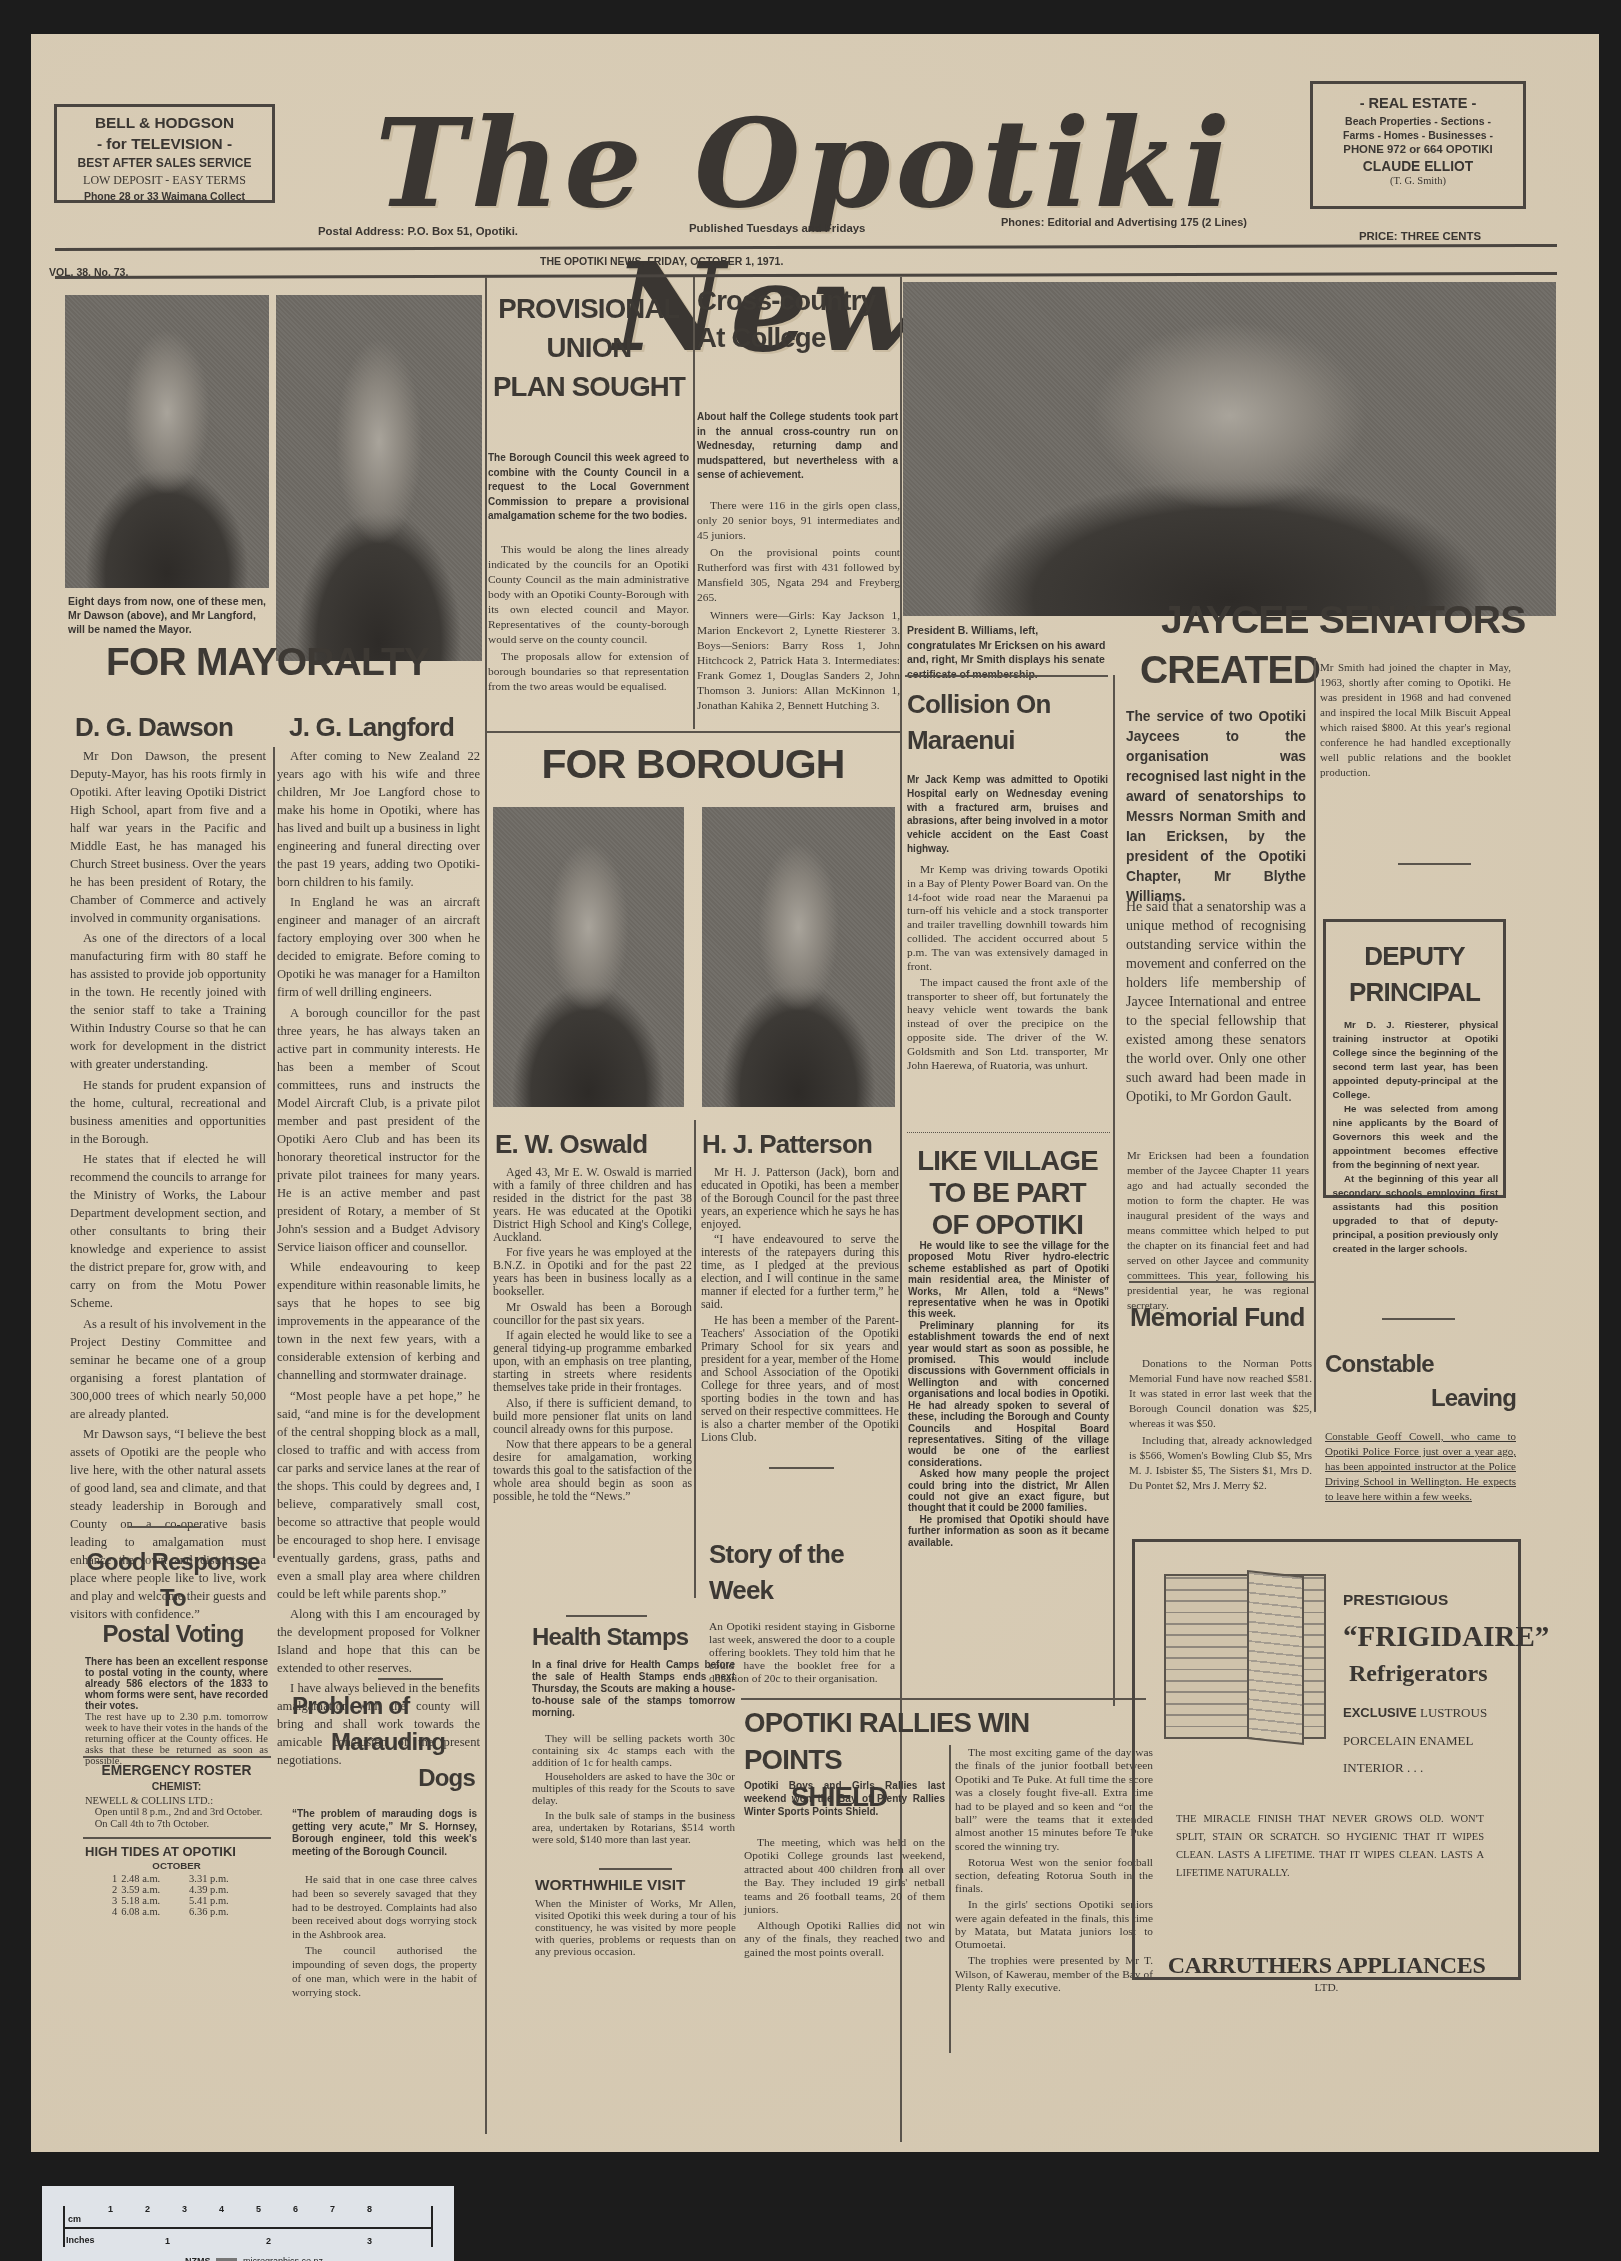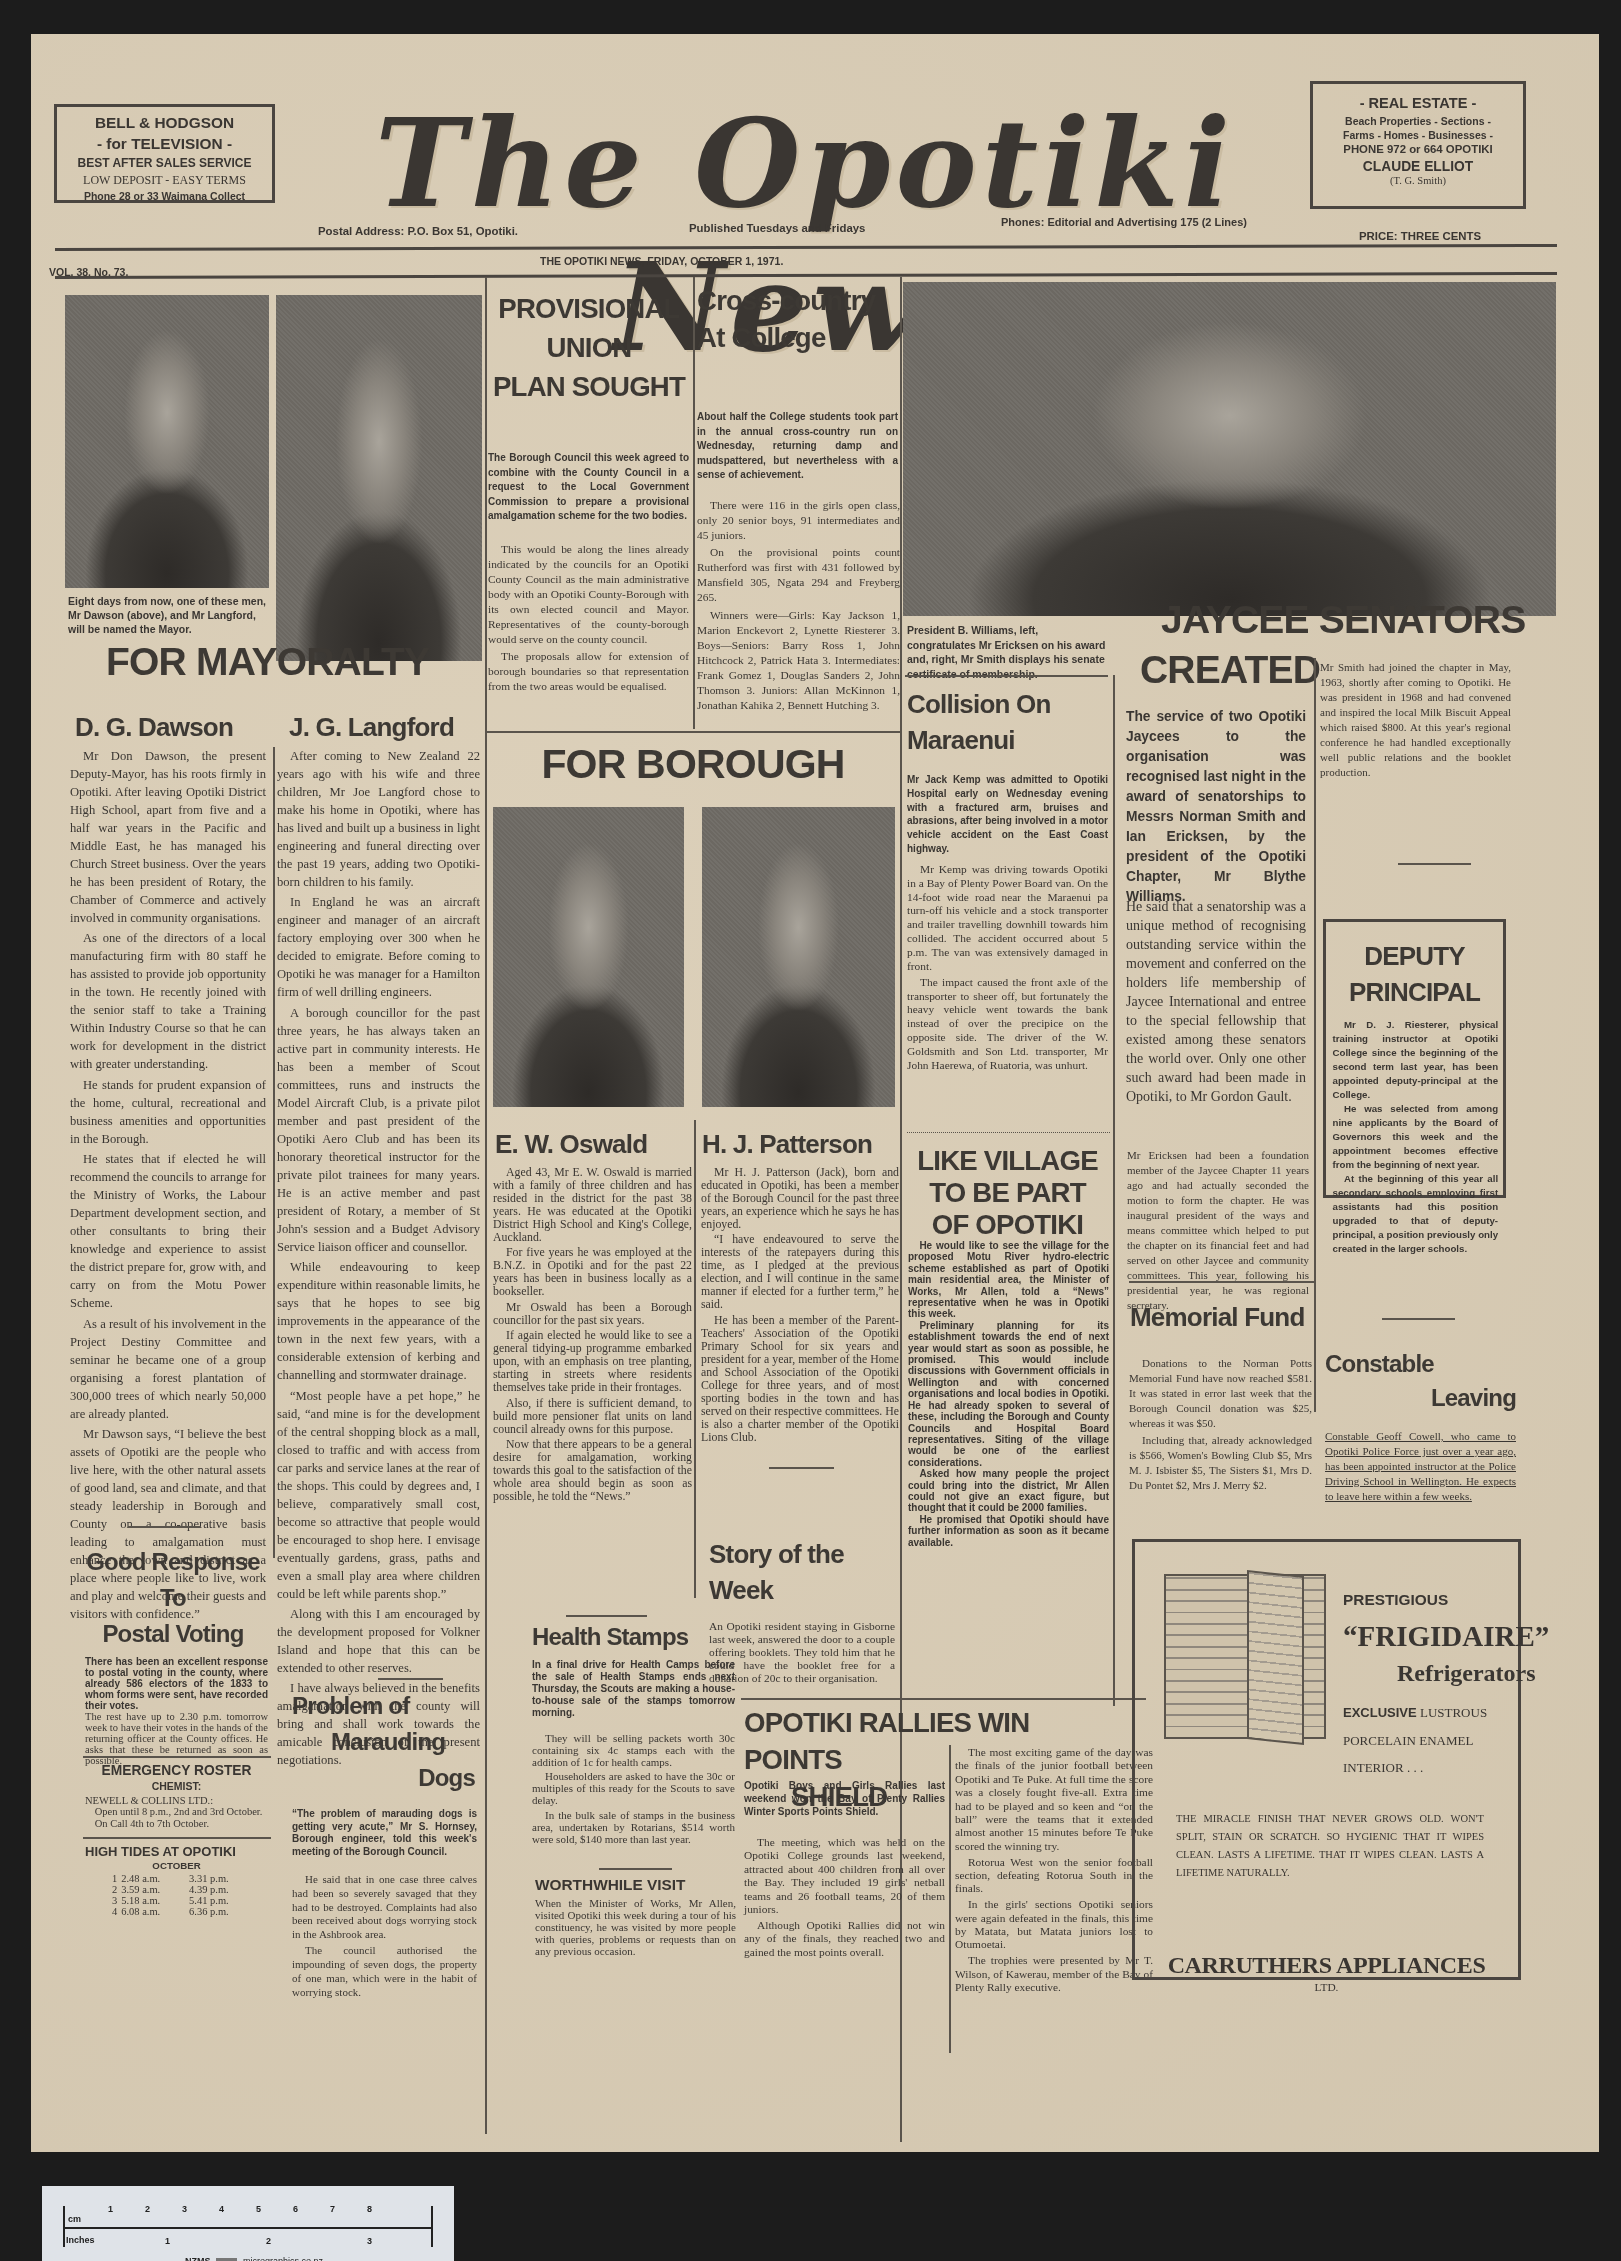--- a/index.html
+++ b/index.html
@@ -302,21 +302,21 @@
     <div style="text-align:right;">Leaving</div>
   </div>
   <div class="abs txt" style="left:1294px;top:1395px;width:191px;font-size:11px;line-height:15px;text-decoration:underline;">Constable Geoff Cowell, who came to Opotiki Police Force just over a year ago, has been appointed instructor at the Police Driving School in Wellington. He expects to leave here within a few weeks.</div>
 
   <div class="abs box" style="left:1101px;top:1505px;width:389px;height:441px;">
     <div class="abs" style="left:29px;top:32px;width:162px;height:165px;border:2.4px solid #5a544c;background:repeating-linear-gradient(0deg,#cfc3ab 0 9.7px,#8f887d 9.7px 11.4px);">
       <div style="position:absolute;left:81px;top:-3.2px;width:57px;height:169px;border:2.4px solid #5a544c;background:repeating-linear-gradient(0deg,#d2c6ae 0 8px,#a39b8f 8px 9.7px);transform:skewY(6deg);"></div>
     </div>
     <div class="abs sans" style="left:208px;top:49px;font-size:15.4px;font-weight:bold;">PRESTIGIOUS</div>
     <div class="abs" style="left:208px;top:78px;font-size:29px;font-weight:bold;">“FRIGIDAIRE”</div>
-    <div class="abs" style="left:214px;top:118px;font-size:24px;font-weight:bold;margin-left:48px;">Refrigerators</div>
+    <div class="abs" style="left:214px;top:118px;font-size:24px;font-weight:bold;">Refrigerators</div>
     <div class="abs" style="left:208px;top:157px;width:162px;font-size:13px;line-height:27.6px;">
       <span class="sans" style="font-weight:bold;">EXCLUSIVE</span>
       <span>LUSTROUS PORCELAIN ENAMEL INTERIOR . . .</span>
     </div>
     <div class="abs" style="left:41px;top:268px;width:308px;font-size:10.5px;line-height:18px;text-align:justify;">THE MIRACLE FINISH THAT NEVER GROWS OLD. WON'T SPLIT, STAIN OR SCRATCH. SO HYGIENIC THAT IT WIPES CLEAN. LASTS A LIFETIME. THAT IT WIPES CLEAN. LASTS A LIFETIME NATURALLY.</div>
   </div>
   <div class="abs" style="left:1122px;top:1918px;width:347px;text-align:center;font-size:24px;font-weight:bold;letter-spacing:-0.4px;">CARRUTHERS APPLIANCES</div>
   <div class="abs" style="left:1122px;top:1947px;width:347px;text-align:center;font-size:11.4px;">LTD.</div>
 </div>
 

